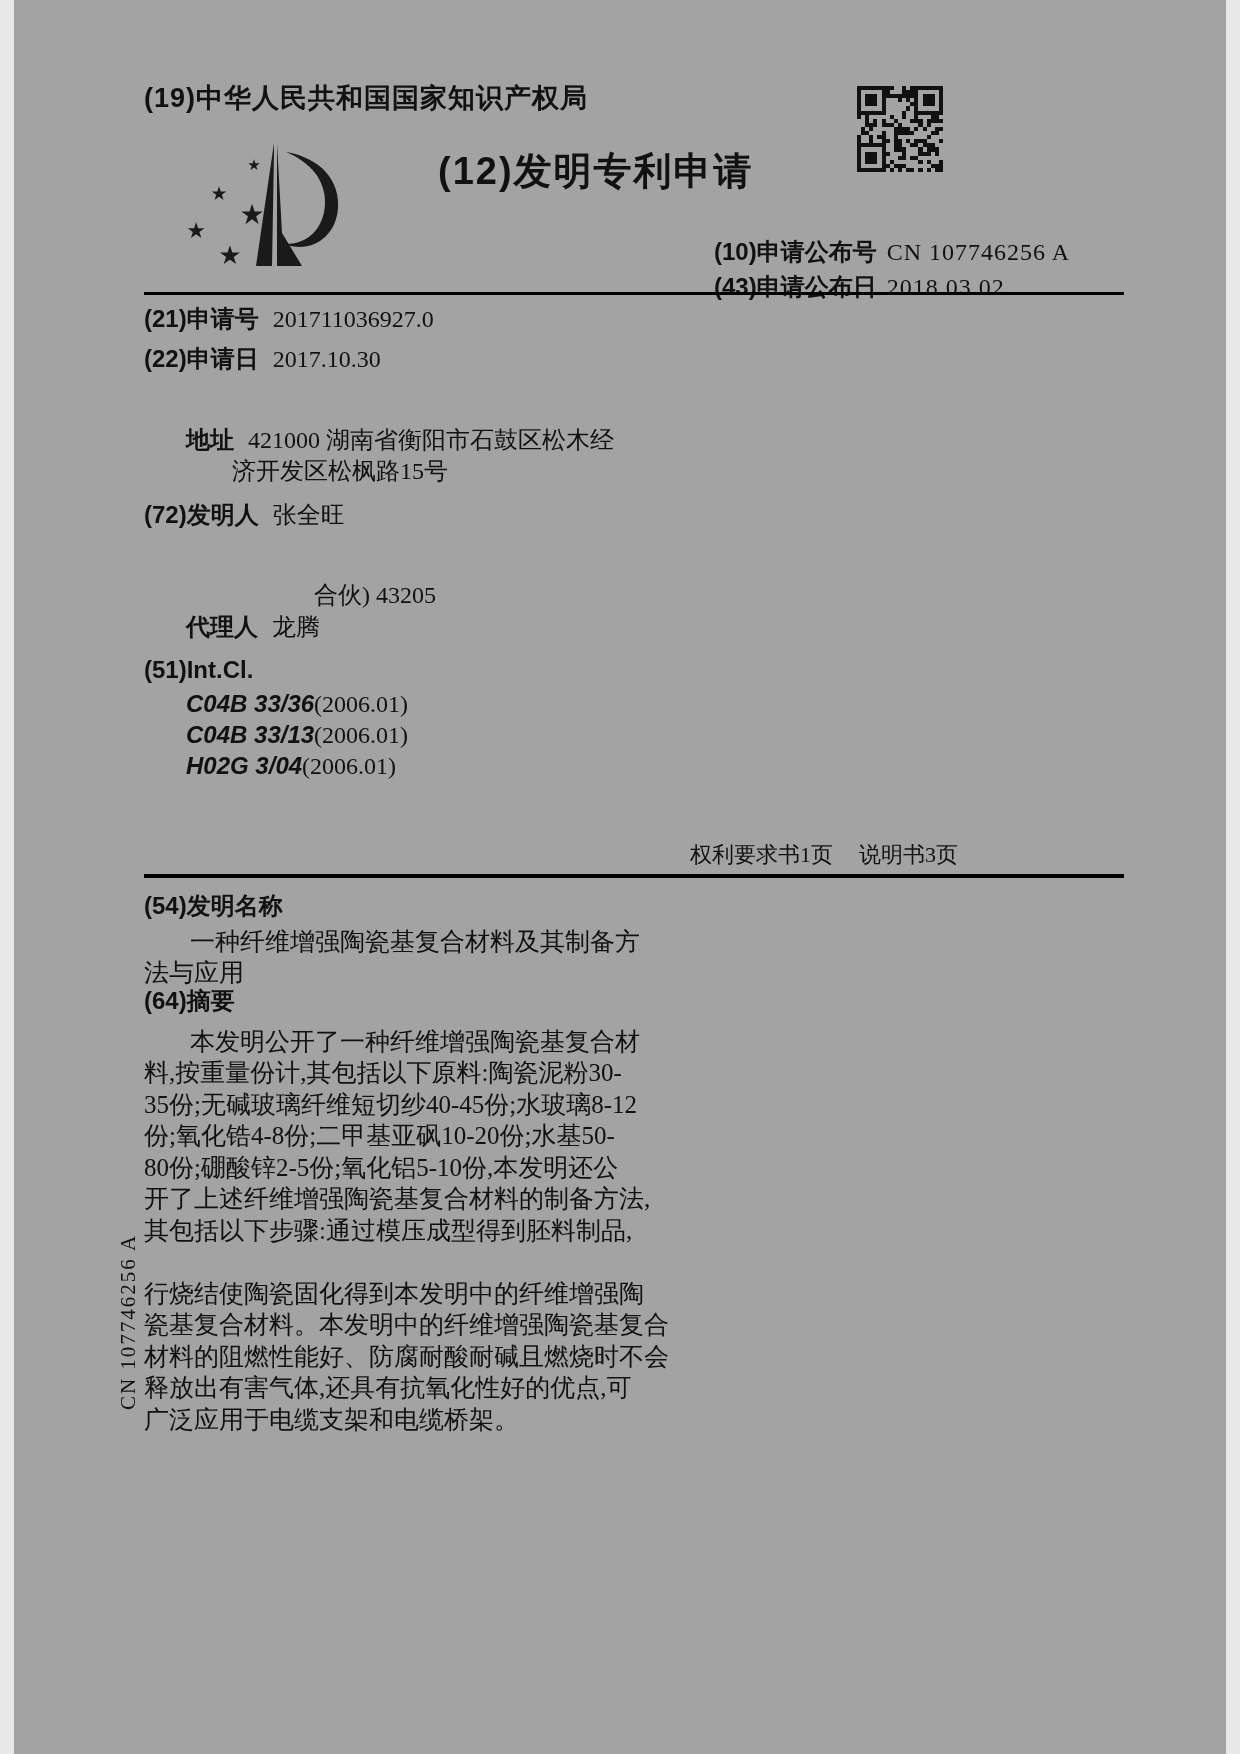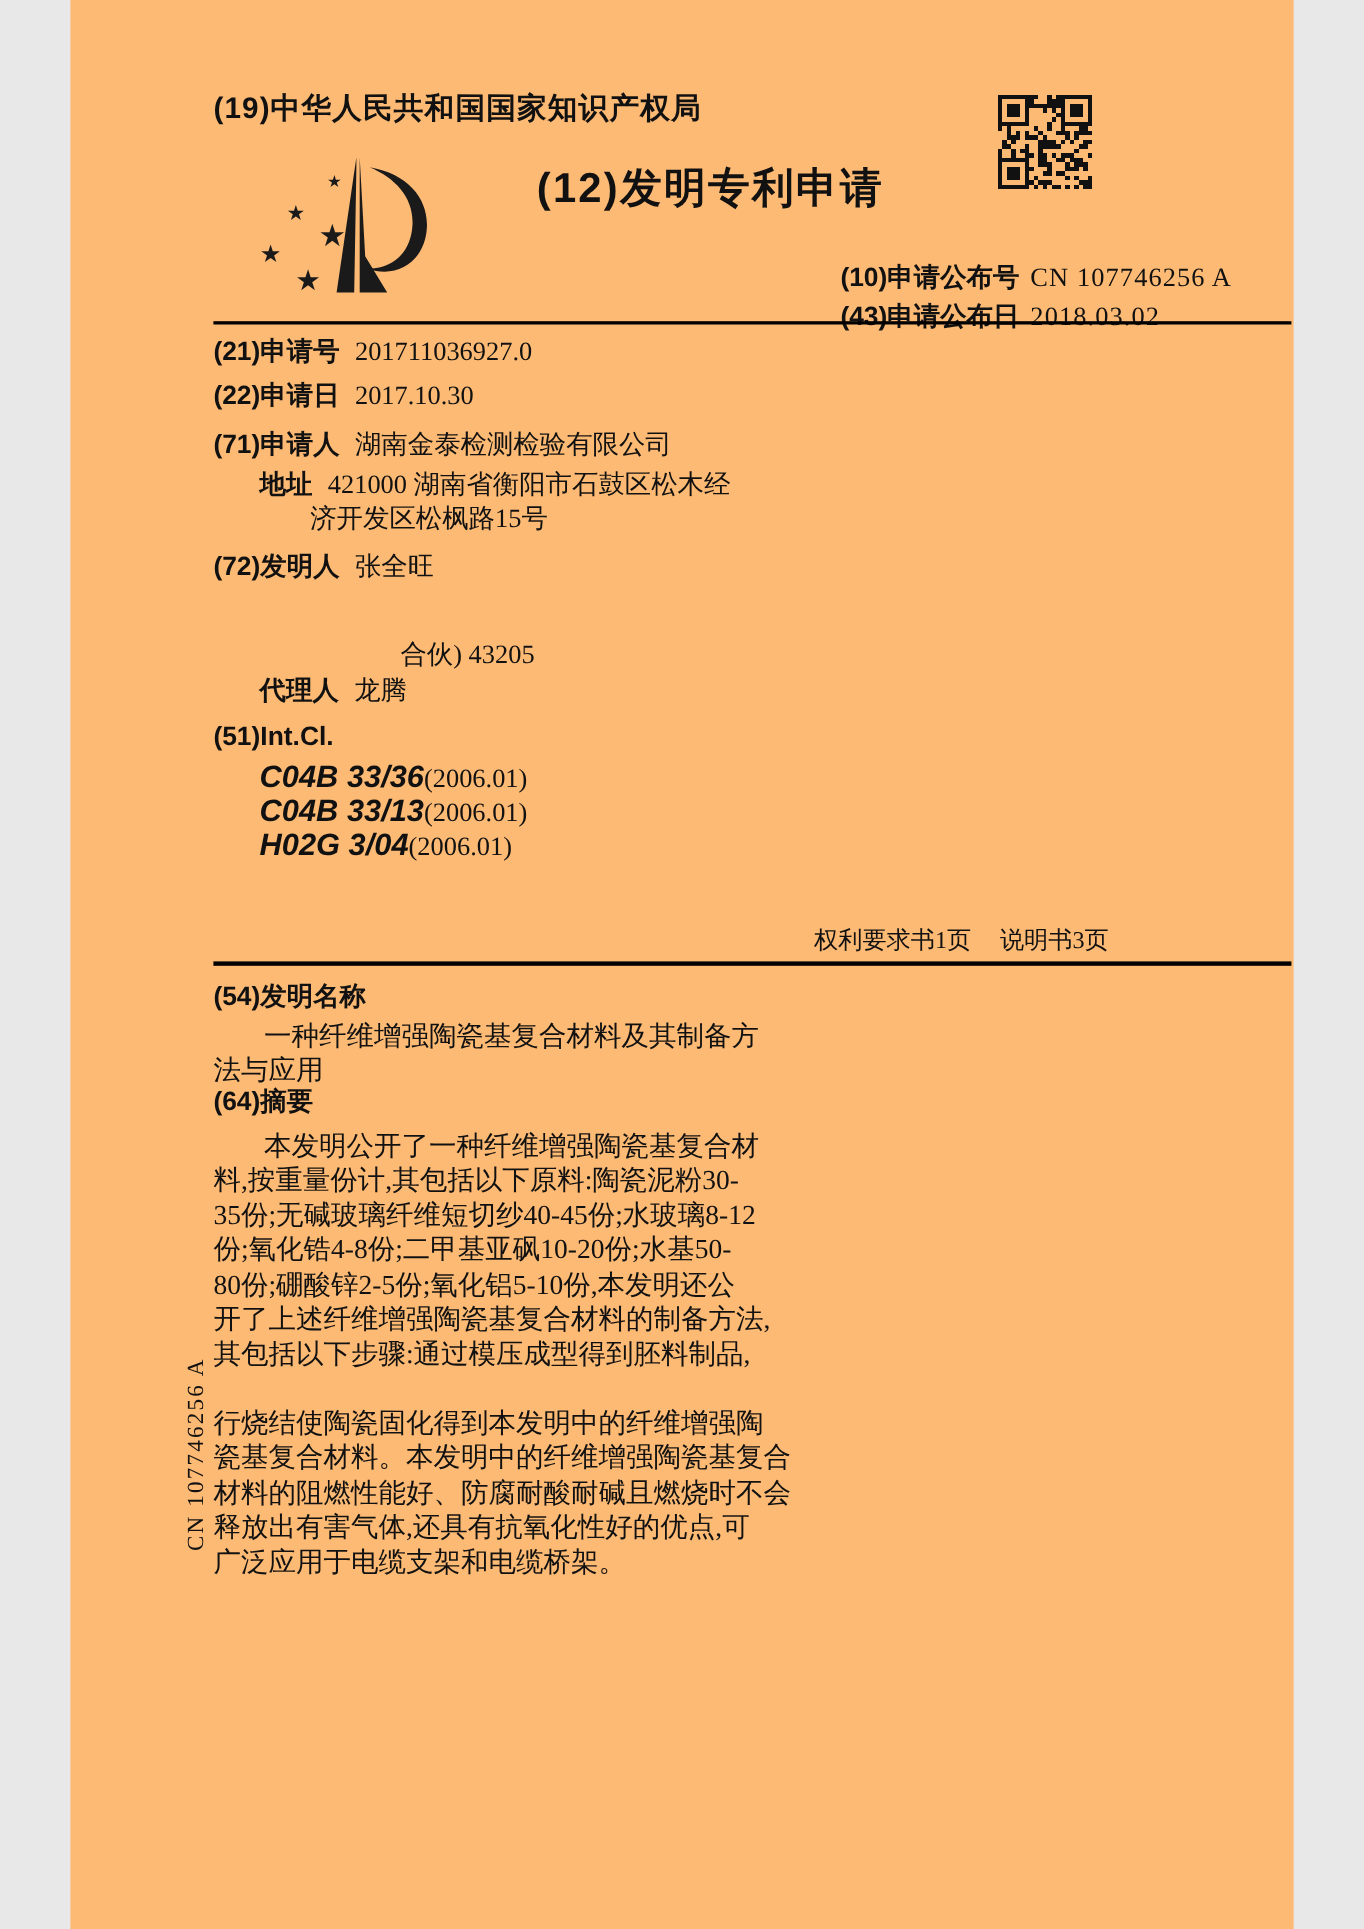--- a/index.html
+++ b/index.html
@@ -1,39 +1,39 @@
 <!DOCTYPE html>
 <html><head>
 <meta charset="utf-8">
 <style>
   html,body{margin:0;padding:0;background:#e8e8e8;}
   .page{
     position:relative;
-    width:1112px;height:1754px;
+    width:1212px;height:1754px;
     margin:0 auto;
-    background:#fdba74;
+    background:#a3a3a3;
     color:#111;
     font-family:"Liberation Serif", serif;
     overflow:hidden;
   }
   .abs{position:absolute;white-space:nowrap;}
   .hei{font-family:"Liberation Sans", sans-serif;}
   .lbl{font-family:"Liberation Sans", sans-serif;font-weight:700;}
   .val{font-family:"Liberation Serif", serif;font-weight:400;}
   .office-line{left:130px;top:80px;font-size:27px;font-weight:700;letter-spacing:1px;}
   .doc-type{left:424px;top:146px;font-size:38px;font-weight:700;letter-spacing:2px;}
   .pub-line{font-size:24px;}
   .pub-line .lbl{font-size:24px;}
   .pub-line .val{margin-left:10px;letter-spacing:1px;}
   .rule{position:absolute;left:130px;width:980px;background:#000;}
   .rule1{top:292px;height:3px;}
   .rule2{top:874px;height:4px;}
   .row{font-size:24px;}
   .row .val{margin-left:14px;}
-  .intcl-code{font-family:"Liberation Sans", sans-serif;font-style:italic;font-weight:700;font-size:28px;}
+  .intcl-code{font-family:"Liberation Sans", sans-serif;font-style:italic;font-weight:700;font-size:24px;}
   .intcl-ver{font-family:"Liberation Serif", serif;font-size:24px;}
   .pages-info{left:676px;top:840px;font-size:22px;}
   .pages-info .gap{display:inline-block;width:26px;}
   .sec-label{font-size:24px;}
   .title-line{font-size:25px;font-family:Liberation Serif, serif;}
   .abstract-line{font-size:25px;left:130px;}
   .vertical-id{
     left:114px;top:1322px;
     transform:translate(-50%,-50%) rotate(-90deg);
     font-size:21px;letter-spacing:2px;
@@ -301,23 +301,20 @@
   </div>
 
   <div class="rule rule1"></div>
 
   <div class="abs row" style="left:130px;top:303px;">
     <span class="lbl">(21)申请号</span><span class="val">201711036927.0</span>
   </div>
   <div class="abs row" style="left:130px;top:343px;">
     <span class="lbl">(22)申请日</span><span class="val">2017.10.30</span>
   </div>
-  <div class="abs row" style="left:130px;top:388px;">
-    <span class="lbl">(71)申请人</span><span class="val">湖南金泰检测检验有限公司</span>
-  </div>
   <div class="abs row" style="left:172px;top:424px;">
     <span class="lbl">地址</span><span class="val">421000 湖南省衡阳市石鼓区松木经</span>
   </div>
   <div class="abs row val" style="left:218px;top:455px;">济开发区松枫路15号</div>
   <div class="abs row" style="left:130px;top:499px;">
     <span class="lbl">(72)发明人</span><span class="val">张全旺</span>
   </div>
   <div class="abs row val" style="left:300px;top:579px;">合伙) 43205</div>
   <div class="abs row" style="left:172px;top:611px;">
     <span class="lbl">代理人</span><span class="val">龙腾</span>

